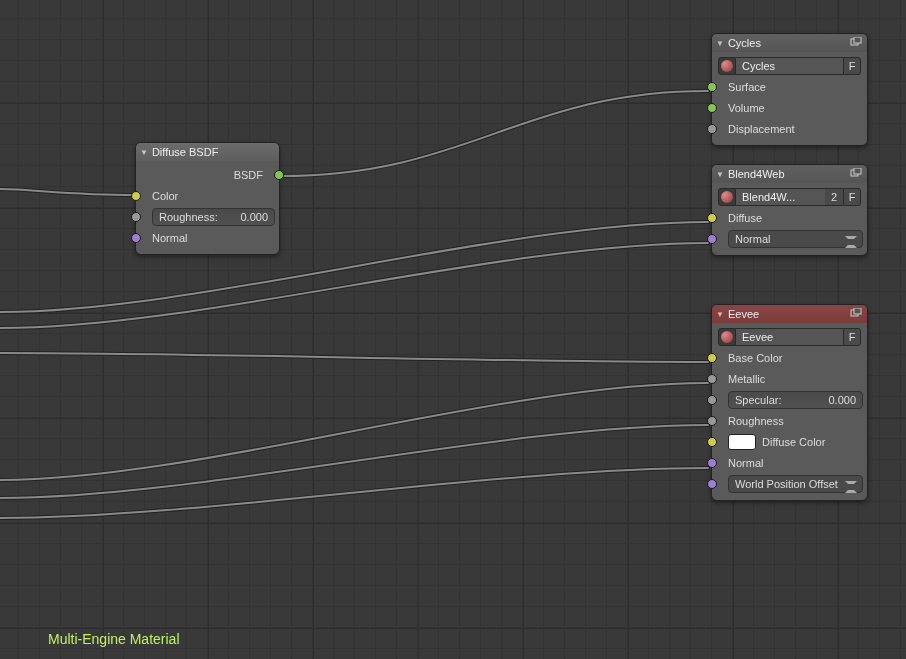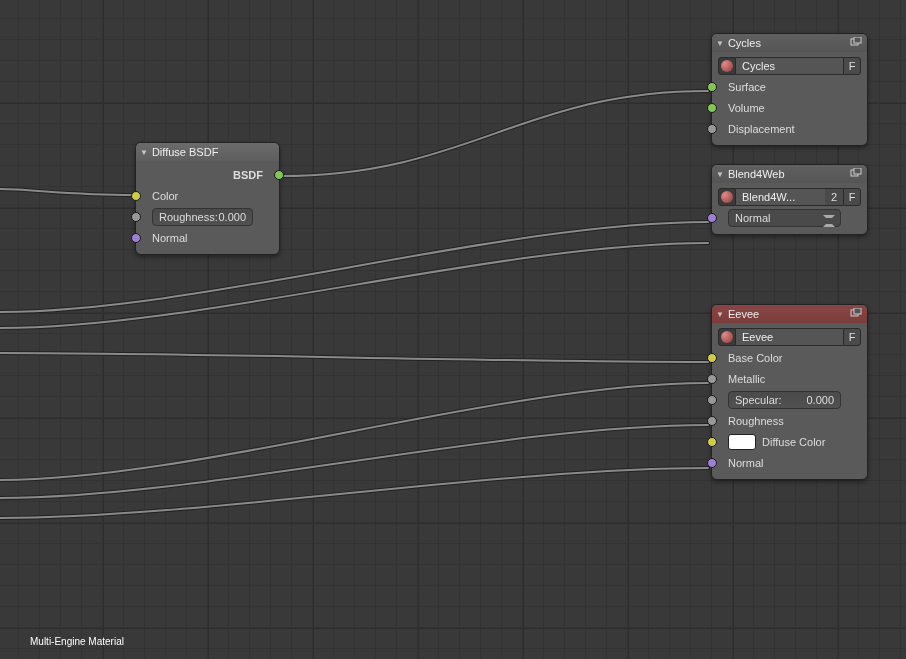--- a/index.html
+++ b/index.html
@@ -61,25 +61,25 @@
     display:flex;align-items:center;justify-content:center;
   }
   .node-body {
     padding: 3px 0 6px 0;
   }
   .row {
     position: relative;
     height: 21px;
     display: flex;
     align-items: center;
-    padding: 0 26px 0 16px;
+    padding: 0 4px 0 16px;
     font-size: 11px;
     color: #ddd;
   }
-  .row.right { justify-content: flex-end; padding: 0 16px 0 8px; font-weight: bold; }
+  .row.right { justify-content: flex-end; padding: 0 16px 0 8px; }
   .socket {
     position: absolute;
     width: 10px; height: 10px;
     border-radius: 50%;
     border: 1px solid #1a1a1a;
     top: 50%; transform: translateY(-50%);
   }
   .socket.in { left: -5px; }
   .socket.out { right: -5px; }
   .sock-green { background:#83c655; }
@@ -151,24 +151,24 @@
   }
   .mat-f{
     width:18px;height:18px;background:#4a4a4a;border:1px solid #2a2a2a;
     border-radius:0 3px 3px 0;display:flex;align-items:center;justify-content:center;color:#ddd;font-size:11px;
   }
   .swatch {
     width:28px;height:16px;background:#fff;border:1px solid #222;border-radius:3px;margin-right:6px;
   }
   .footer-label{
     position:absolute;
-    left:30px;
+    left:48px;
     bottom:12px;
-    color:#ffffff;
-    font-size:10px;
+    color:#bef264;
+    font-size:14px;
   }
   .hdr-grey { background:linear-gradient(#6b6b6b,#5e5e5e); }
   .hdr-greyd { background:linear-gradient(#606060,#555);}
   .hdr-red { background:linear-gradient(#8a4545,#7a3c3c);}
 </style>
 </head>
 <body>
 
 <div class="grid"></div>
 
@@ -276,20 +276,24 @@
   <div class="node-body">
     <div class="mat-row">
       <div class="mat-icon">
           <div class="sphere"></div>
         </div>
       <div class="mat-name">Blend4W...</div>
       <div class="mat-num">2</div>
       <div class="mat-f">F</div>
     </div>
     <div class="row">
+      <span class="socket in sock-yellow"></span>
+      <span>Diffuse</span>
+    </div>
+    <div class="row">
       <span class="socket in sock-purple"></span>
       <div class="select">Normal</div>
     </div>
   </div>
 </div>
 
 <div class="node" style="left:711px; top:304px; width:157px;">
   <div class="node-header hdr-red">
     <span class="tri">▼</span>
     <span>Eevee</span>
@@ -329,16 +333,20 @@
     </div>
     <div class="row">
       <span class="socket in sock-yellow"></span>
       <div class="swatch"></div>
       <span>Diffuse Color</span>
     </div>
     <div class="row">
       <span class="socket in sock-purple"></span>
       <span>Normal</span>
     </div>
+    <div class="row">
+      <span class="socket in sock-purple"></span>
+      <div class="select">World Position Offset</div>
+    </div>
   </div>
 </div>
 
 <div class="footer-label">Multi-Engine Material</div>
 
 </body></html>

